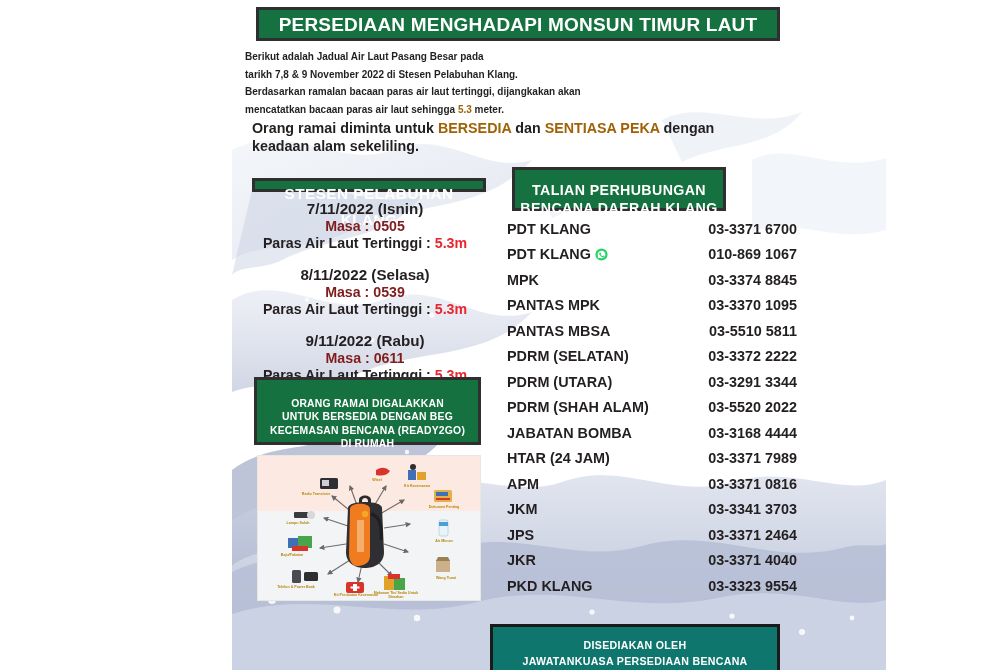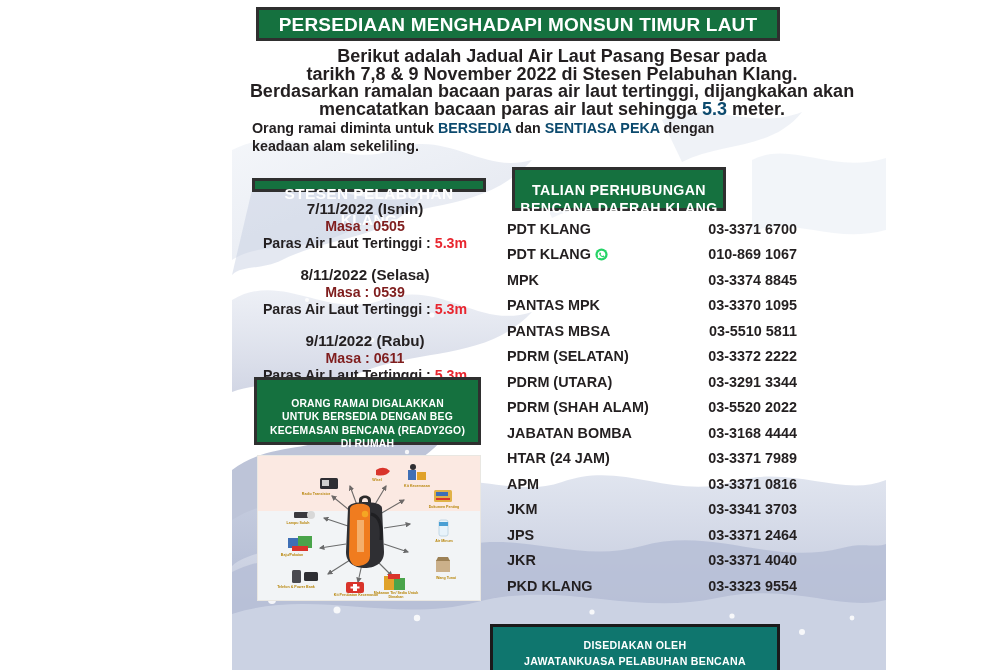--- a/index.html
+++ b/index.html
@@ -28,30 +28,30 @@
     position:absolute;
     z-index:3;
     box-sizing:border-box;
   }
   #title-bar{
     left:24px;top:7px;width:524px;height:34px;
     font-size:19px;line-height:30px;
     letter-spacing:.2px;
   }
   #intro{
-    position:absolute;left:0;top:48px;width:640px;z-index:3;
-    text-align:center;color:#231f20;font-weight:bold;
-    font-size:18px;line-height:17.6px;
+    position:absolute;left:13px;top:48px;width:640px;z-index:3;
+    text-align:left;color:#231f20;font-weight:bold;
+    font-size:10px;line-height:17.6px;
   }
   #alert{
     position:absolute;left:20px;top:120px;width:620px;z-index:3;
     text-align:left;color:#231f20;font-weight:bold;
     font-size:14.3px;line-height:17.6px;
   }
-  .red{color:#0c4a6e;}
+  .red{color:#a16207;}
   
   #station-bar{
     left:20px;top:178px;width:234px;height:14px;
     font-size:15.4px;line-height:26px;
   }
   #hotline-bar{
     left:280px;top:167px;width:214px;height:44px;
     font-size:14.2px;line-height:18px;padding-top:11px;
   }
   
@@ -381,17 +381,17 @@
     <div class="ig-label" style="left:160px;top:83px;">Air Minum</div>
     <div class="ig-label" style="left:162px;top:120px;">Wang Tunai</div>
     <div class="ig-label" style="left:8px;top:97px;">Baju/Pakaian</div>
     <div class="ig-label" style="left:12px;top:129px;">Telefon &amp; Power Bank</div>
     <div class="ig-label" style="left:72px;top:137px;">Kit Perubatan Kecemasan</div>
     <div class="ig-label" style="left:112px;top:135px;">Makanan Tin/ Sedia Untuk Dimakan</div>
   </div>
 
   <div id="blue-box">
       <div>DISEDIAKAN OLEH</div>
-      <div>JAWATANKUASA PELABUHAN BENCANA</div>
+      <div>JAWATANKUASA PERSEDIAAN BENCANA</div>
       <div>DAERAH KLANG</div>
     </div>
 
 </div>
 
 </body></html>

